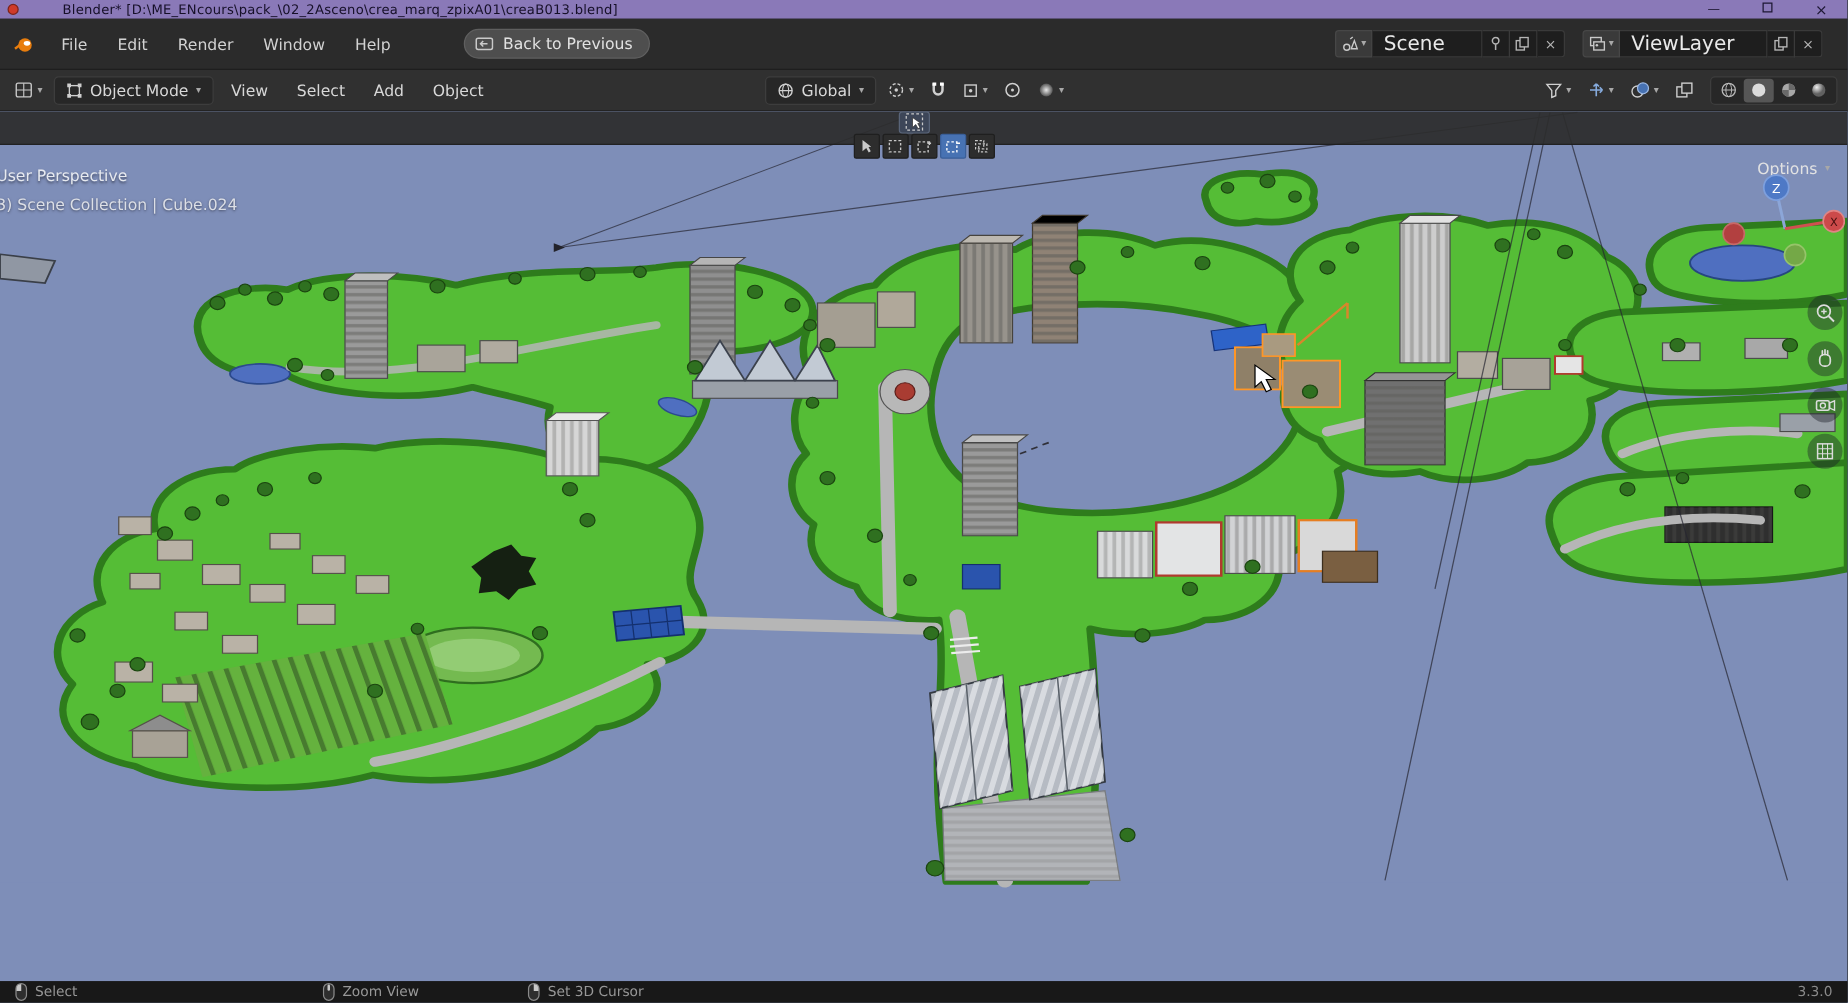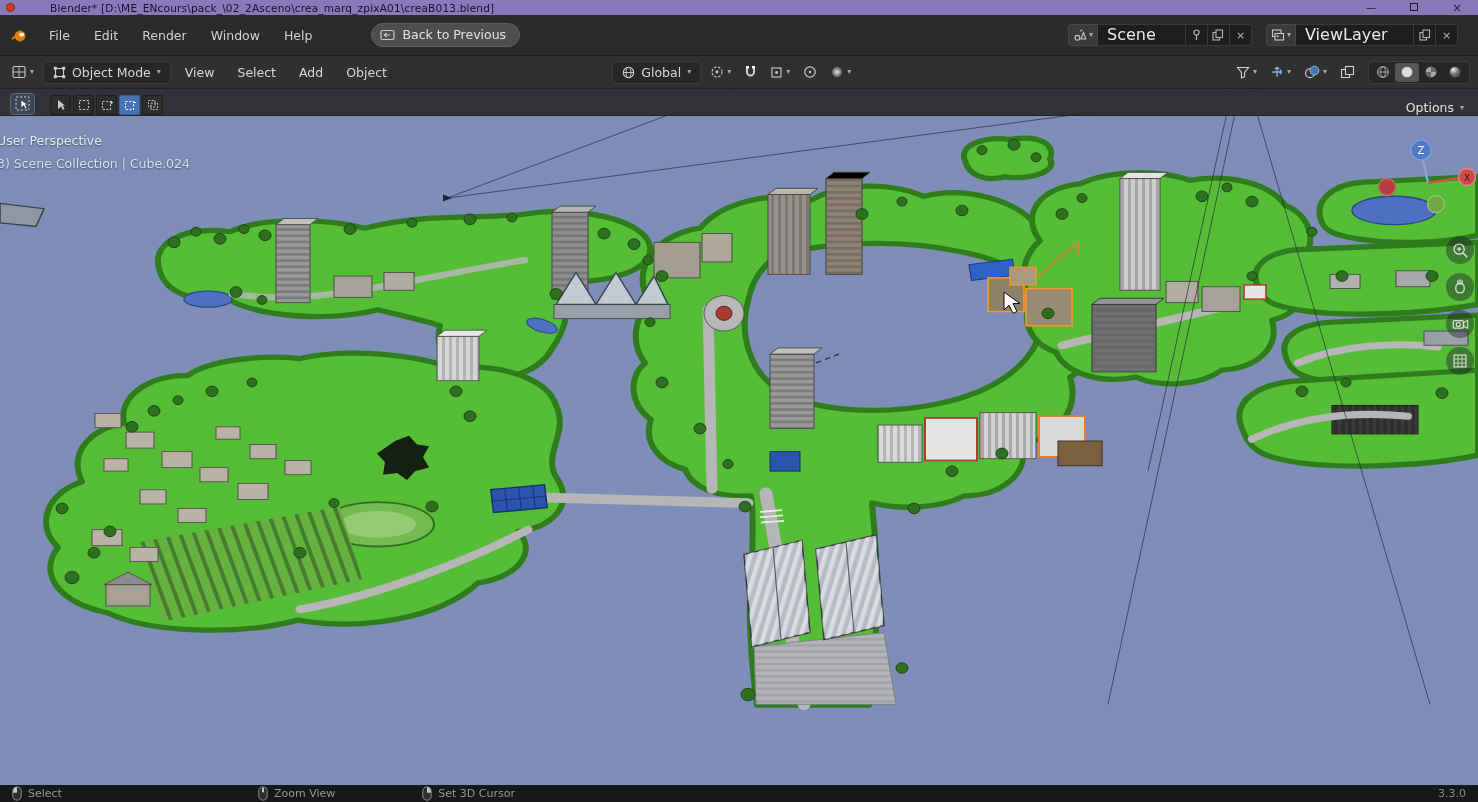--- a/index.html
+++ b/index.html
@@ -44,21 +44,21 @@
   .icon-chip { display:flex; align-items:center; gap:3px; padding:0 4px; height:23px; border-radius:3px; }
   .shadegroup { background:#272727; border:1px solid #3d3d3d; border-radius:4px; height:23px;
     display:flex; align-items:center; padding:0 2px; margin-left:4px; }
   .shadebtn { width:24px; height:19px; display:flex; align-items:center; justify-content:center; border-radius:3px; }
   .shadebtn.active { background:#565656; }
 
   
   .viewport { position:absolute; top:89px; left:0; width:1478px; height:696px; background:#7e8eb8; overflow:hidden; }
   svg.scene { position:absolute; left:0; top:0; }
   .toolsettings { position:absolute; top:0; left:0; right:0; height:27px; background:rgba(44,44,44,.93);
-    border-bottom:1px solid rgba(22,22,22,.6); display:flex; align-items:flex-end; padding:0 10px; }
+    border-bottom:1px solid rgba(22,22,22,.6); display:flex; align-items:center; padding:0 10px;flex-direction:column; }
   .active-tool-btn { width:25px; height:22px; background:#3e4providedf; background:#3d4658; border:1px solid #5a масс6478; border:1px solid #596478;
     border-radius:3px; display:flex; align-items:center; justify-content:center; margin-right:15px; }
   .selmode-group { display:flex; gap:2px; }
   .selmode-btn { width:21px; height:20px; background:#2d2d2d; border:1px solid #1f1f1f; border-radius:2px;
     display:flex; align-items:center; justify-content:center; }
   .selmode-btn.active { background:#4772b3; border-color:#3a5f99; }
   .options-btn { margin-left:auto; display:flex; gap:6px; align-items:center; color:#e2e2e2; font-size:12.5px; padding-right:4px; }
 
   .overlay-text { position:absolute; left:-3px; color:#e7eaf0; font-size:12.5px;
     text-shadow:0 1px 2px rgba(20,20,30,.55); white-space:nowrap; }

